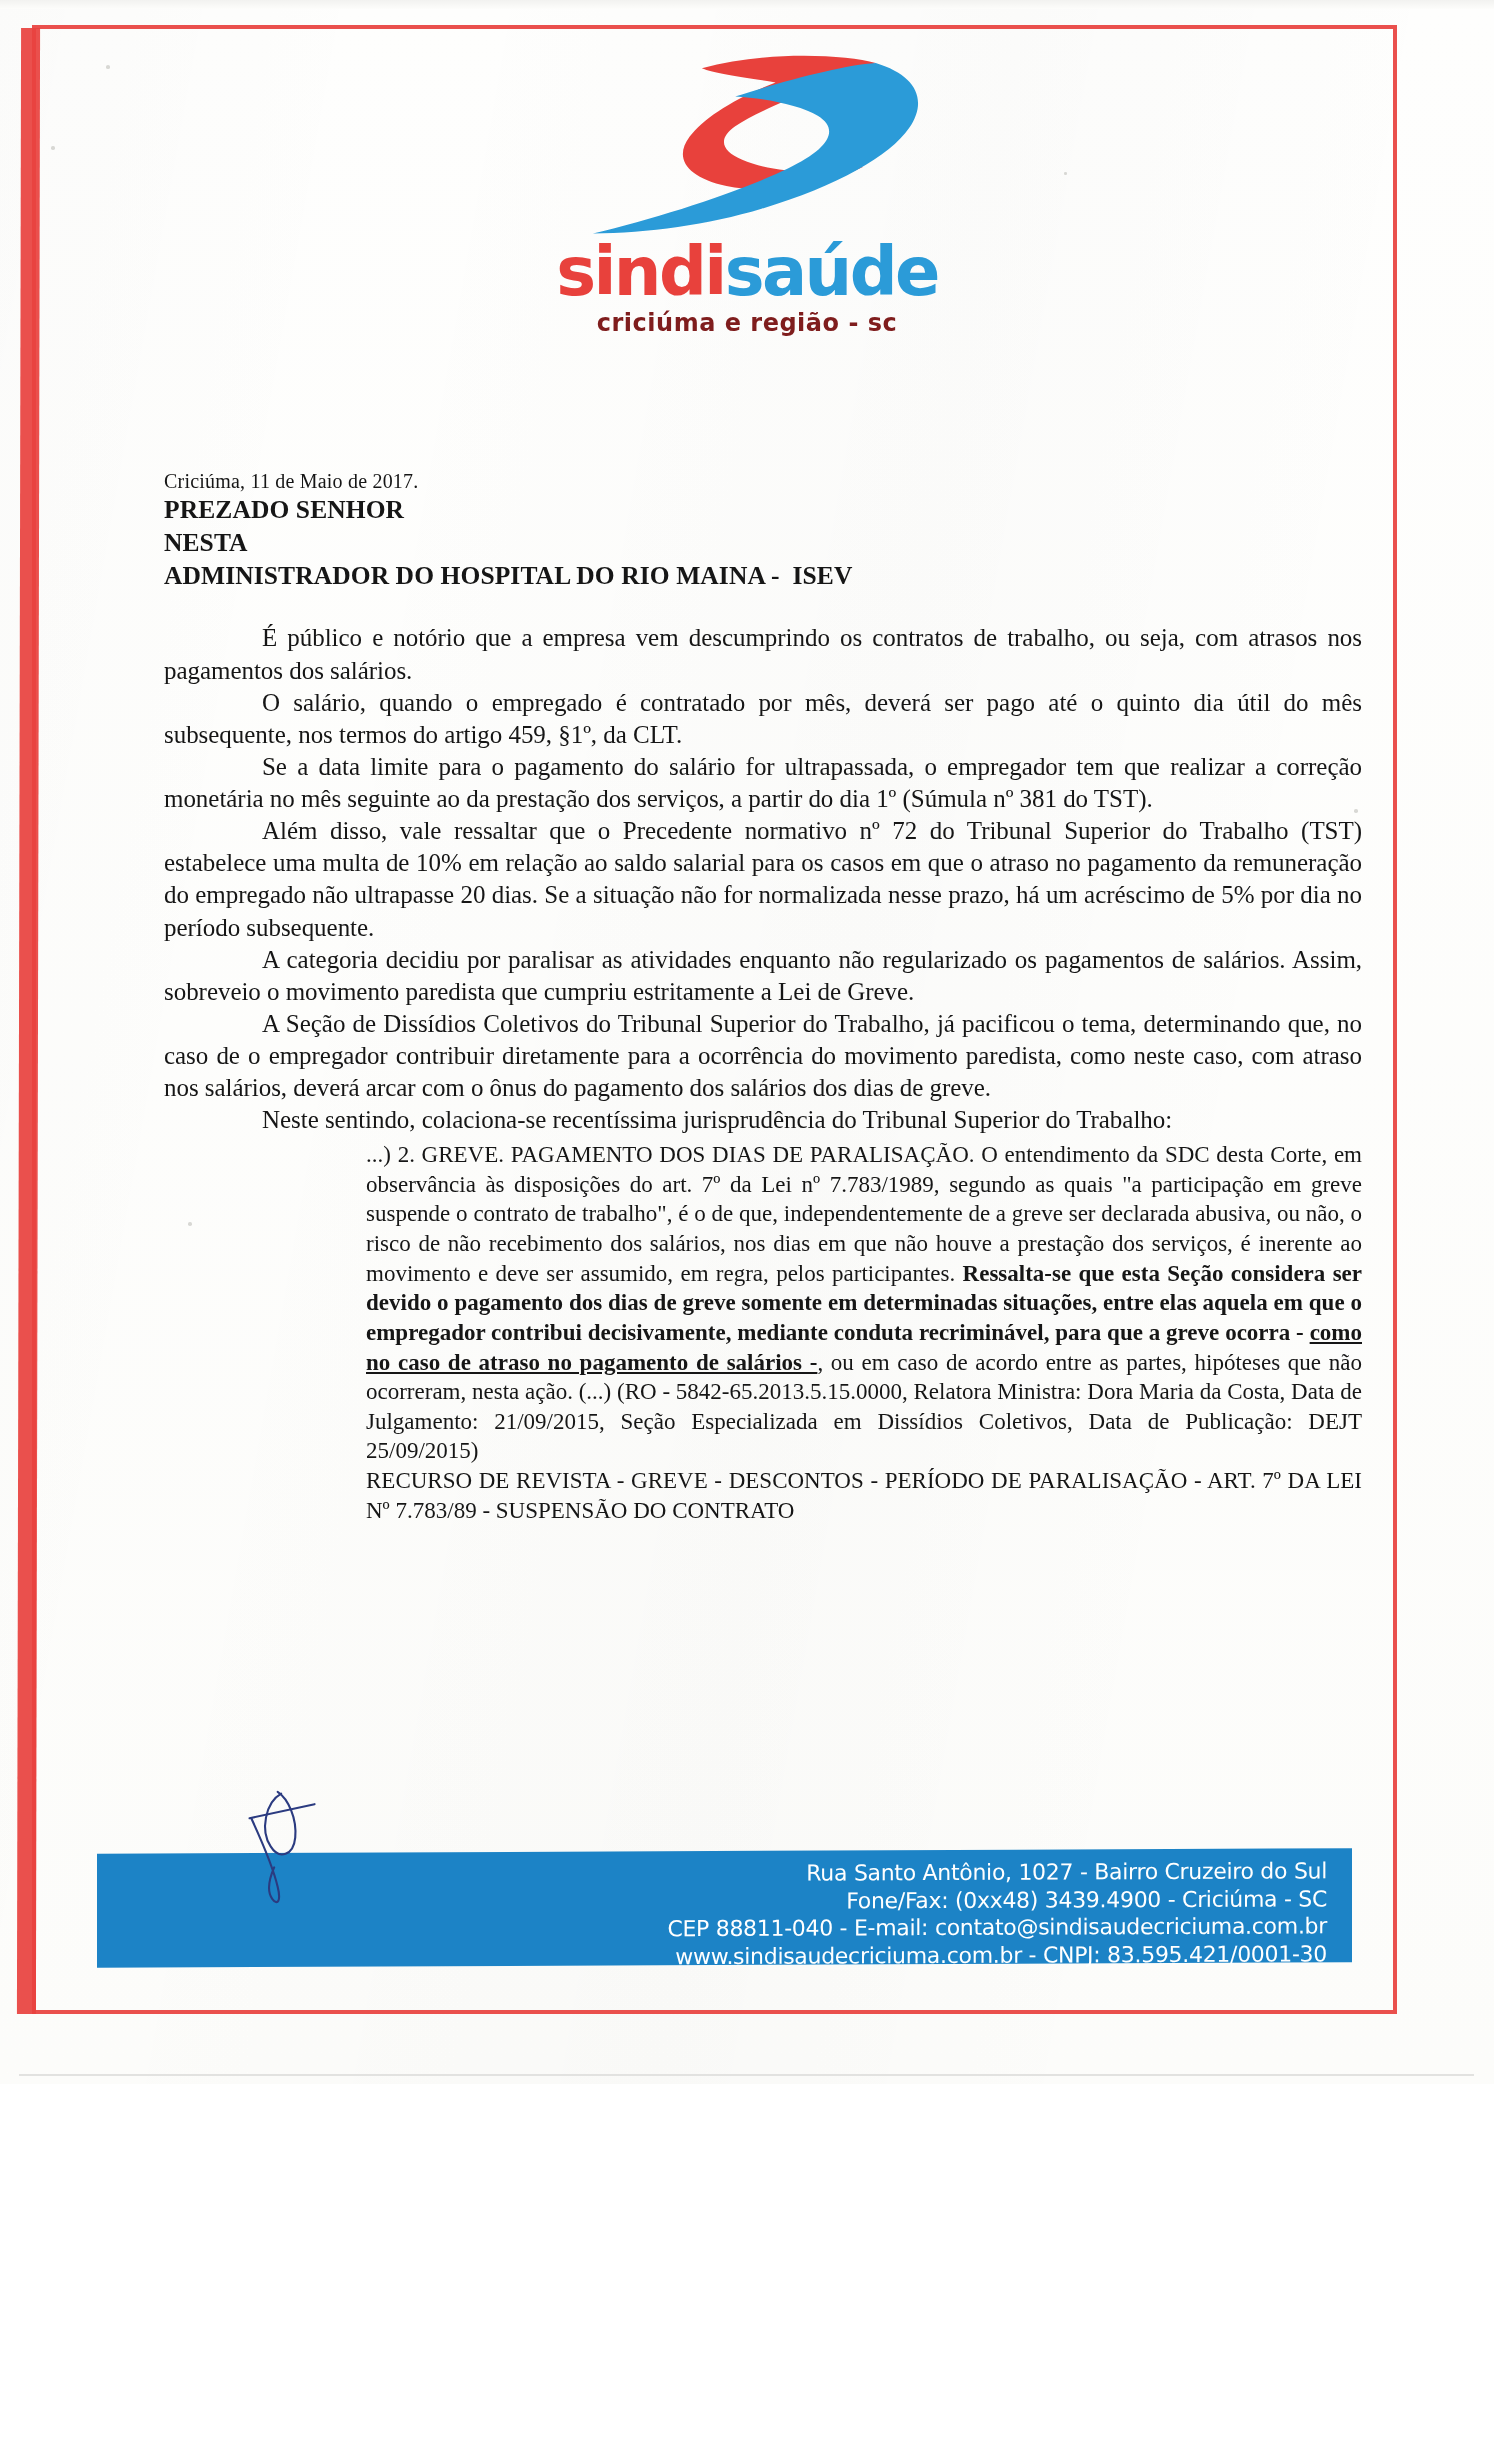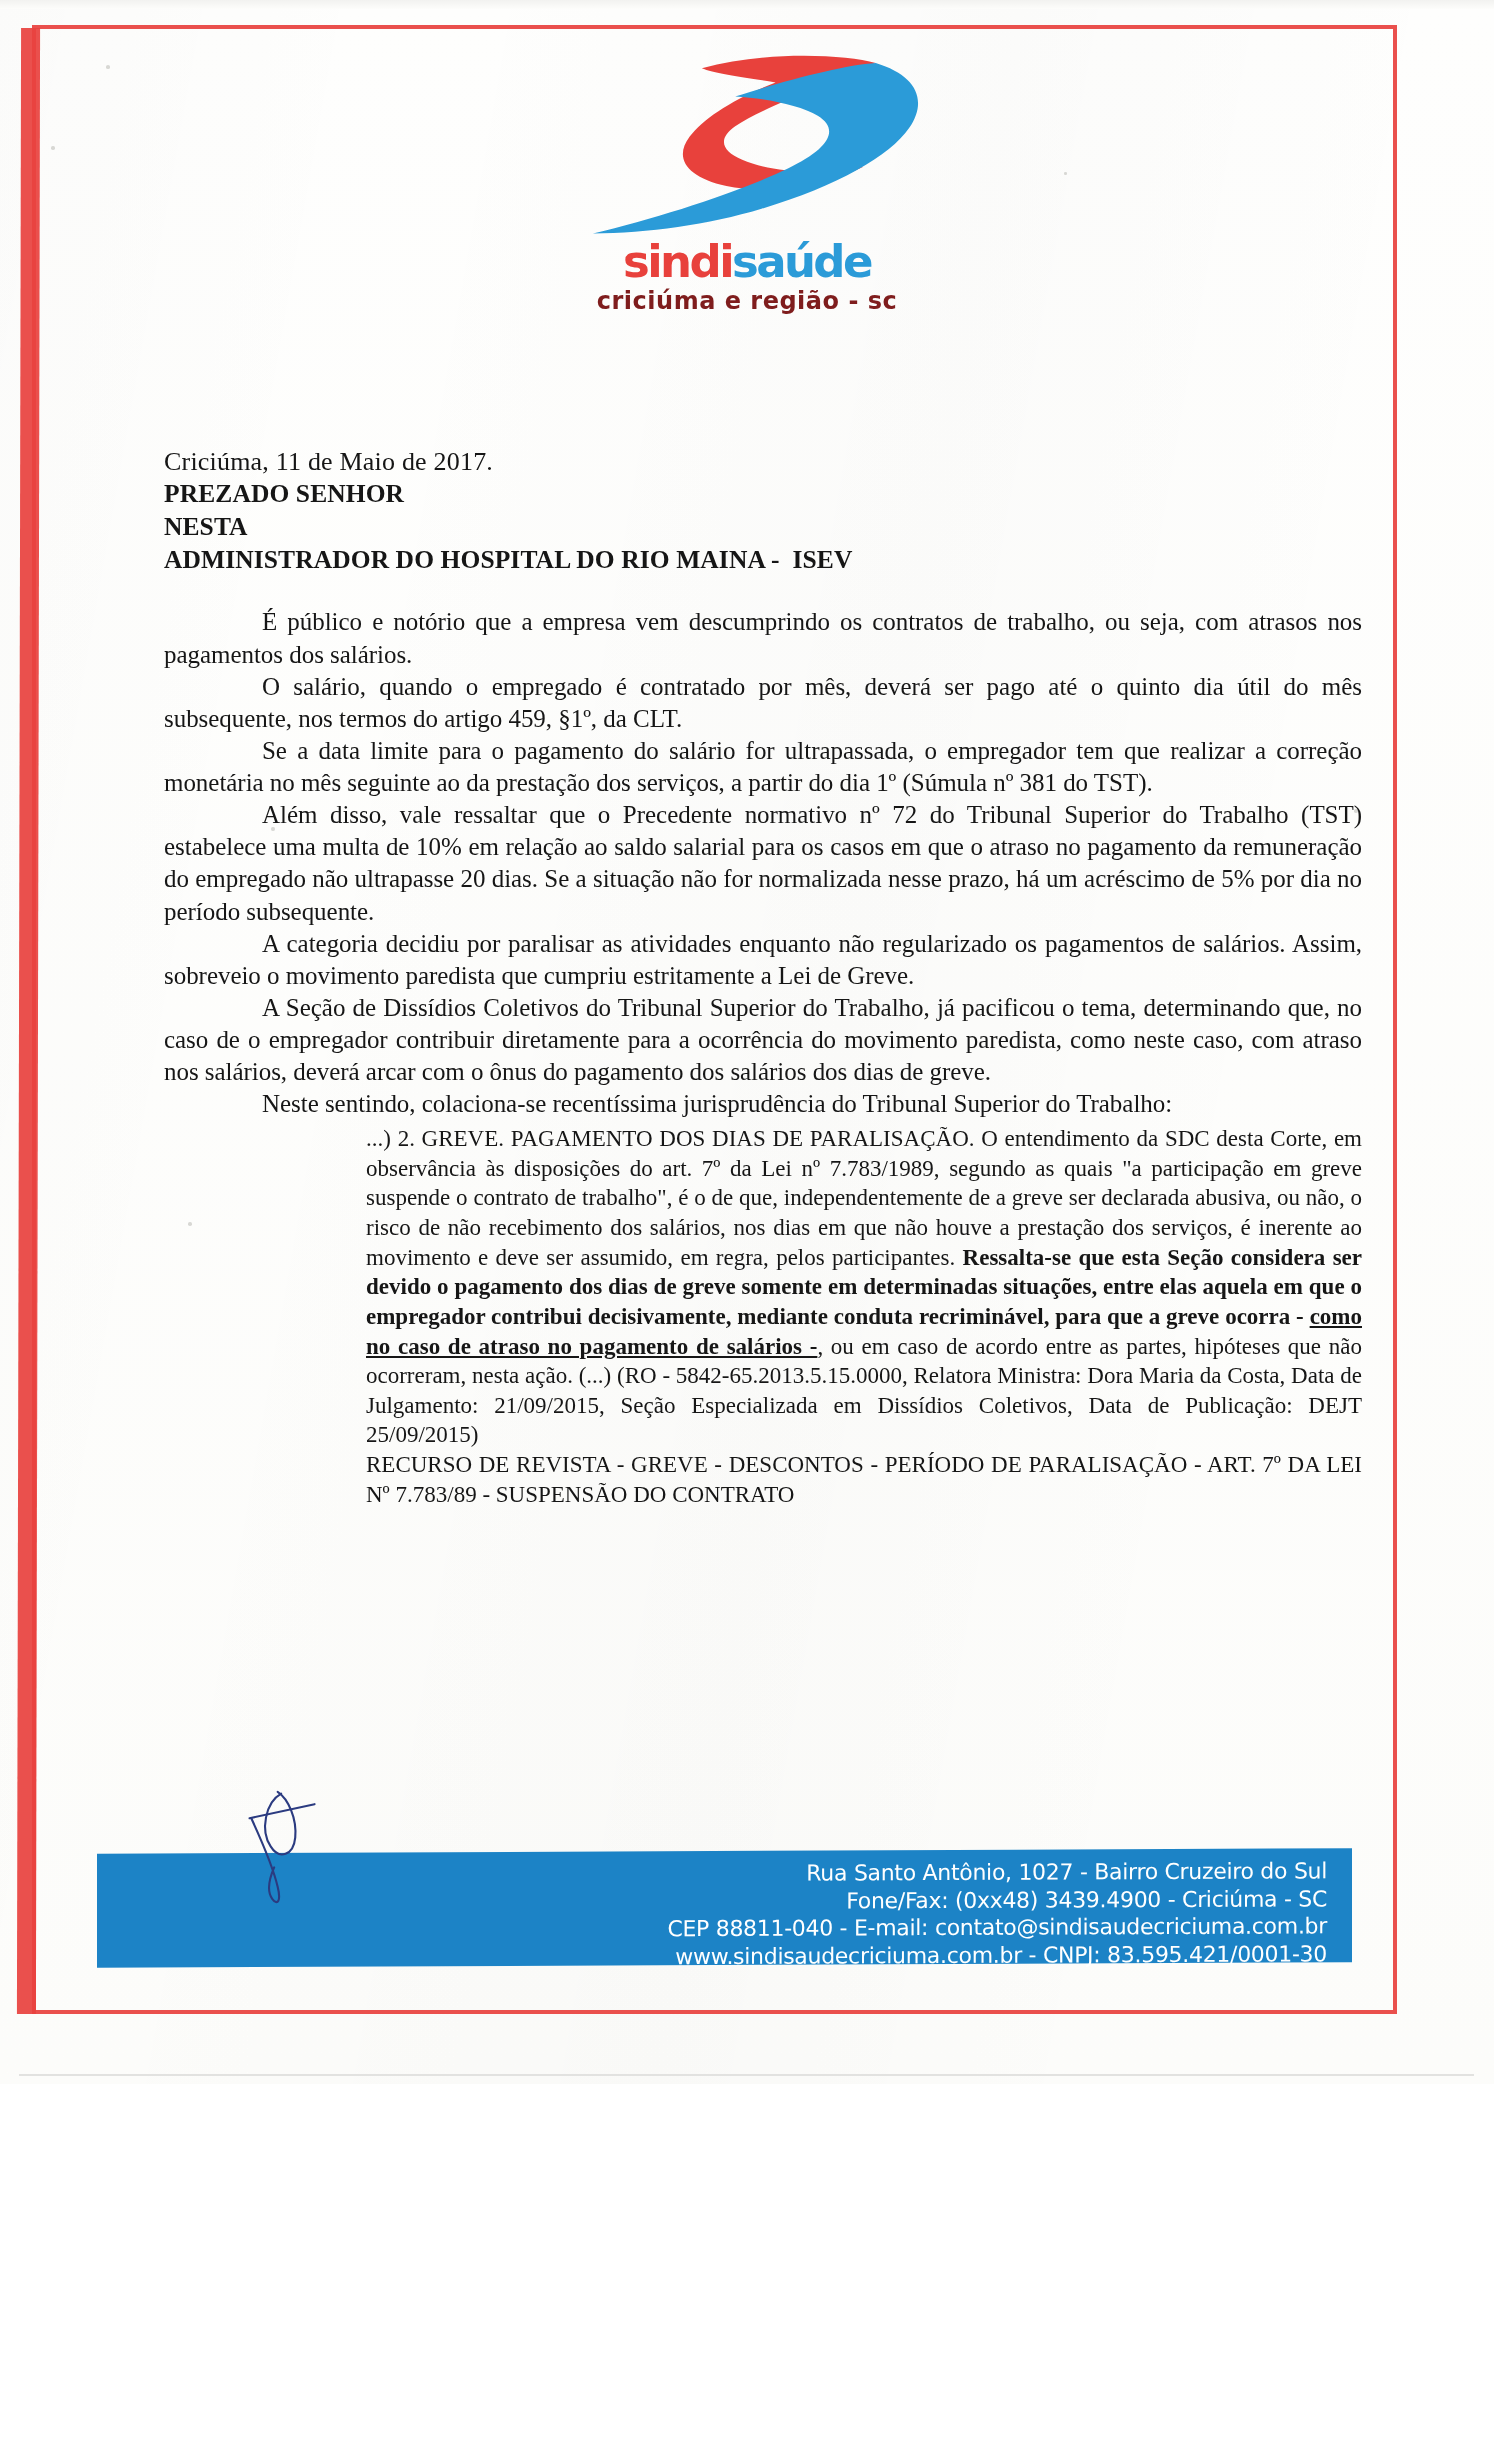--- a/index.html
+++ b/index.html
@@ -56,21 +56,21 @@
   
   #logo-block{
     position:absolute;left:0;top:42px;width:1494px;
     text-align:center;
   }
   #logo-mark{display:block;margin:0 auto;}
   #logo-wordmark{
     margin-top:-5.3px;
     font-family:"DejaVu Sans","Liberation Sans",sans-serif;
     font-weight:bold;
-    font-size:45px;
+    font-size:67px;
     letter-spacing:-2.6px;
     line-height:1;
   }
   .wm-red{color:#e8413c;}
   .wm-blue{color:#2b9bd8;}
   #logo-tagline{
     font-family:"DejaVu Sans","Liberation Sans",sans-serif;
     font-weight:bold;
     font-size:24px;
     letter-spacing:0.5px;
@@ -78,21 +78,21 @@
     margin-top:3.5px;
   }
 
   
   #letter{
     position:absolute;left:164px;top:447px;
     width:1198px;
     color:#161616;
   }
   #date-line{
-    font-size:26px;letter-spacing:0.2px;
+    font-size:20px;letter-spacing:0.2px;margin-top:23px;
   }
   #addressee{
     font-weight:bold;font-size:25.5px;line-height:1.30;
     letter-spacing:0.1px;
   }
   .addr-line{display:block;white-space:pre;}
 
   #body-text{
     margin-top:30px;
     font-size:25px;

